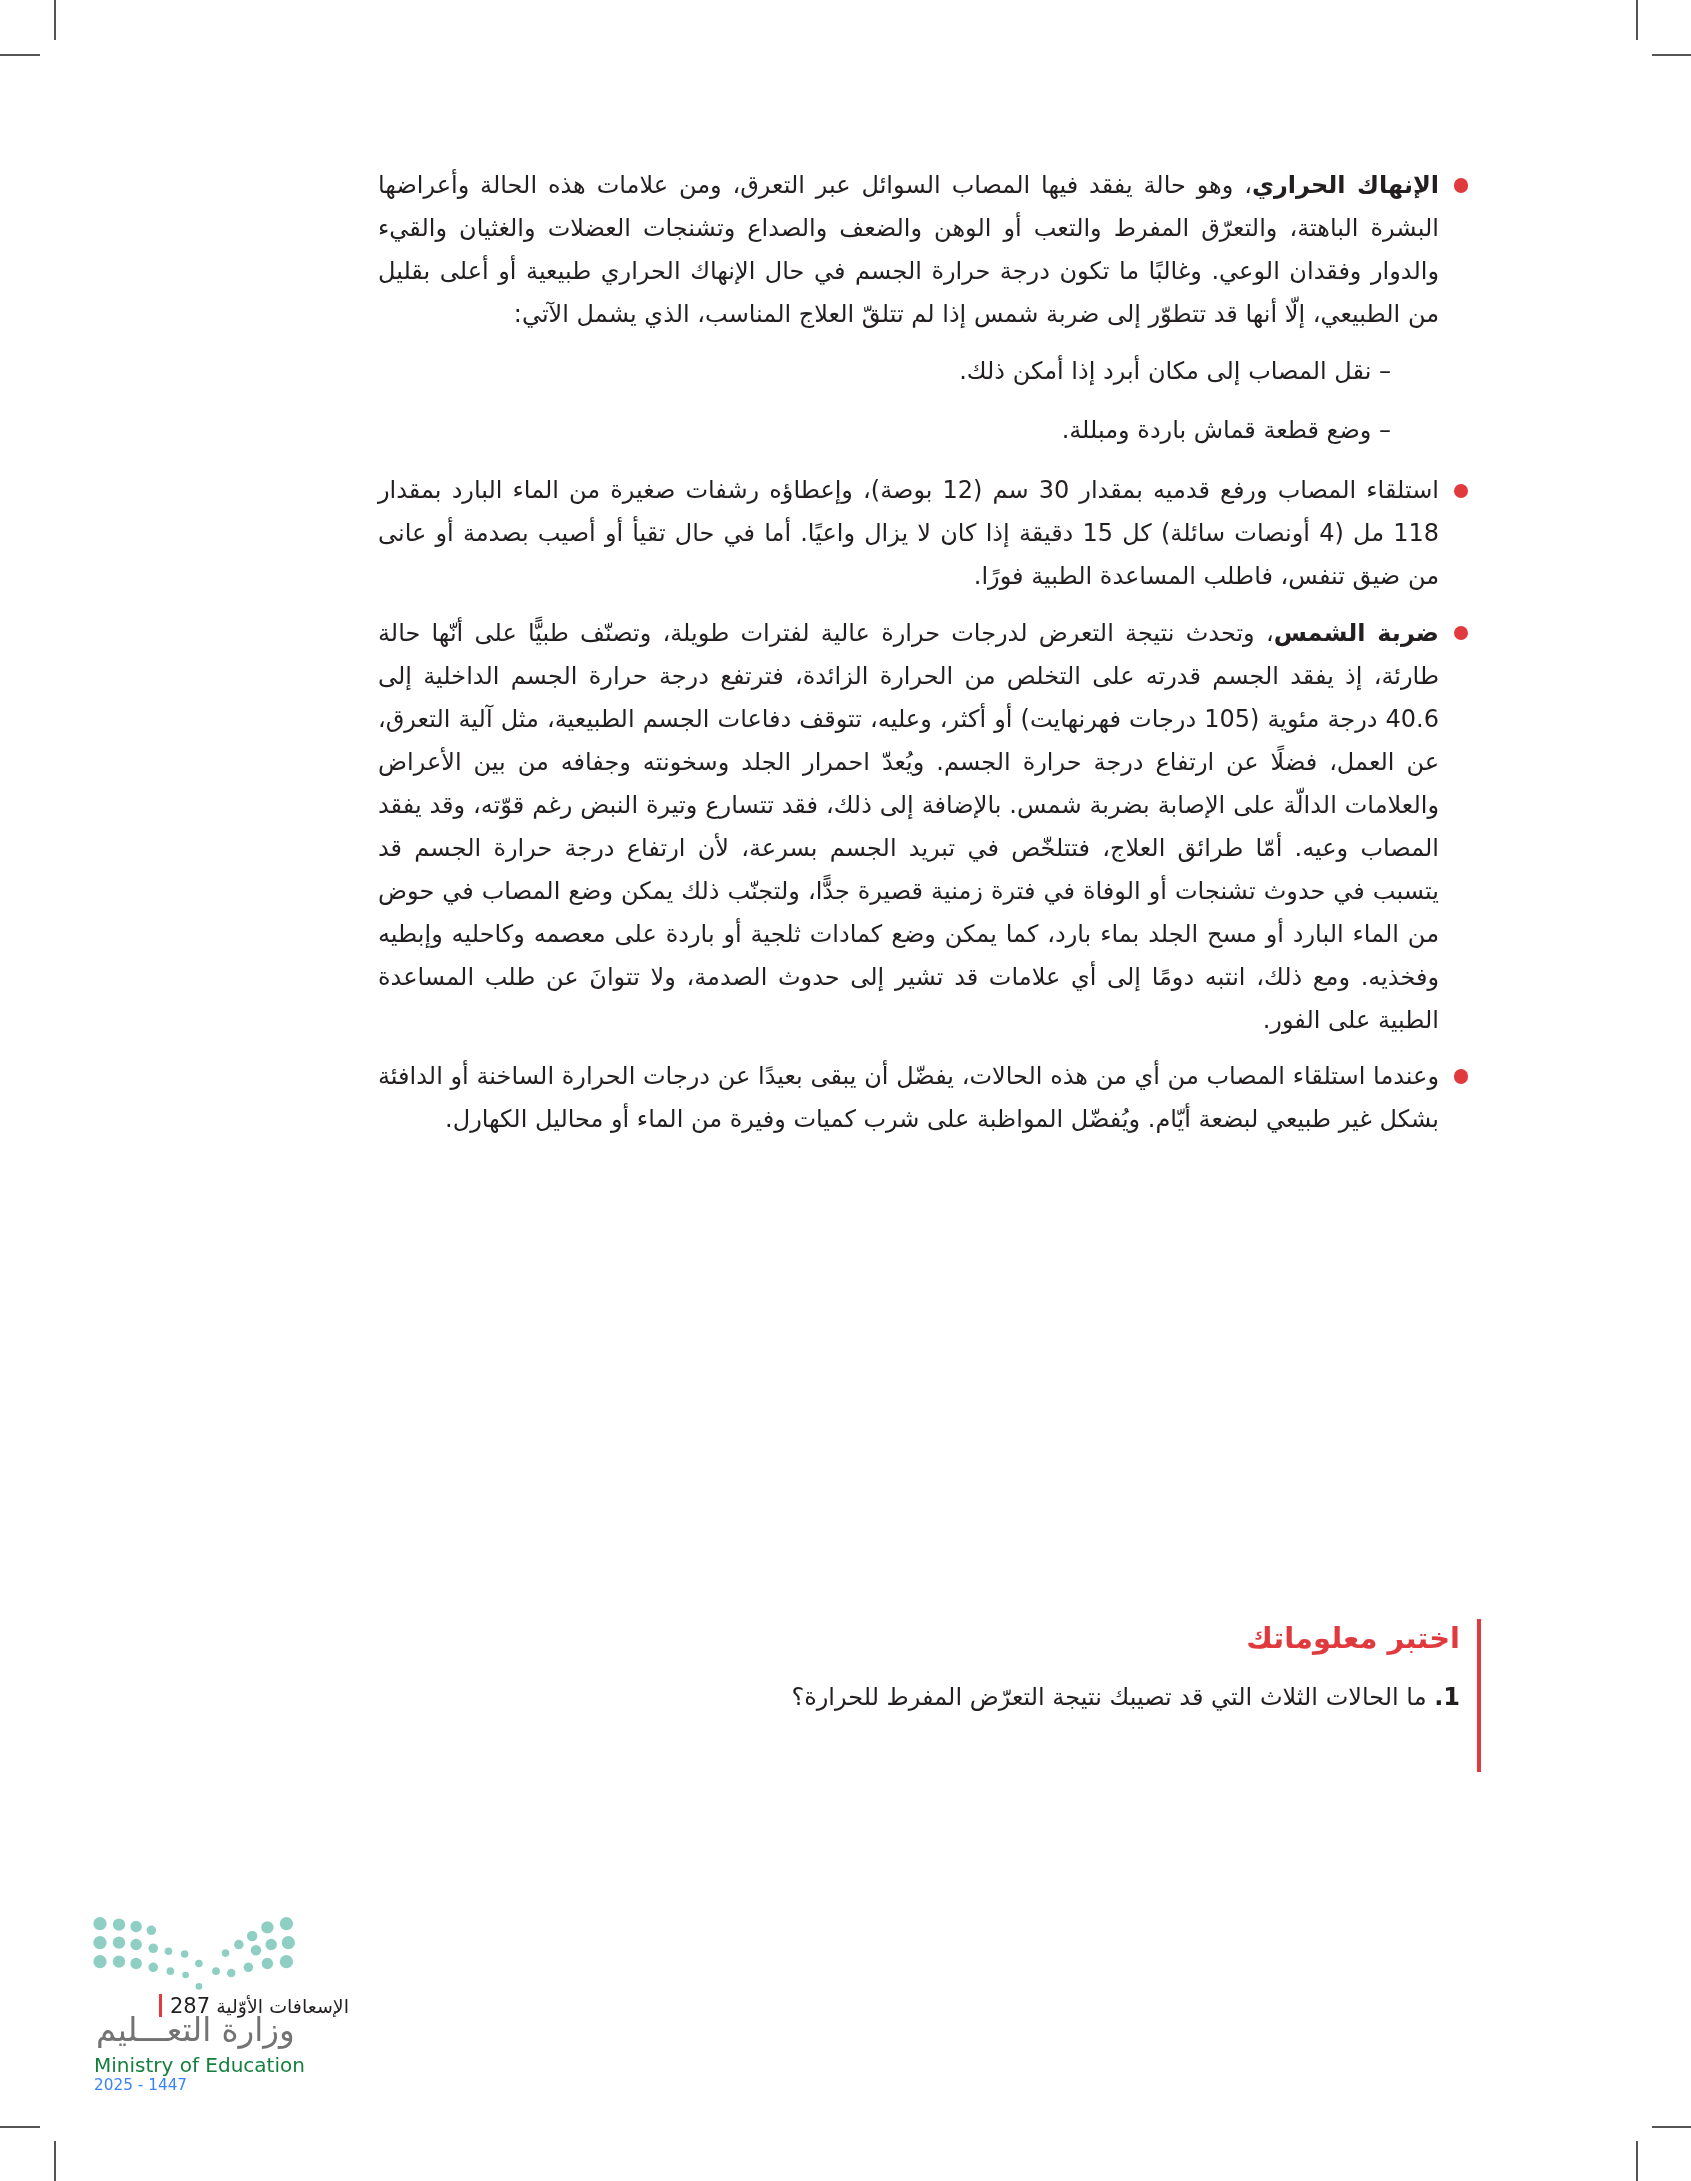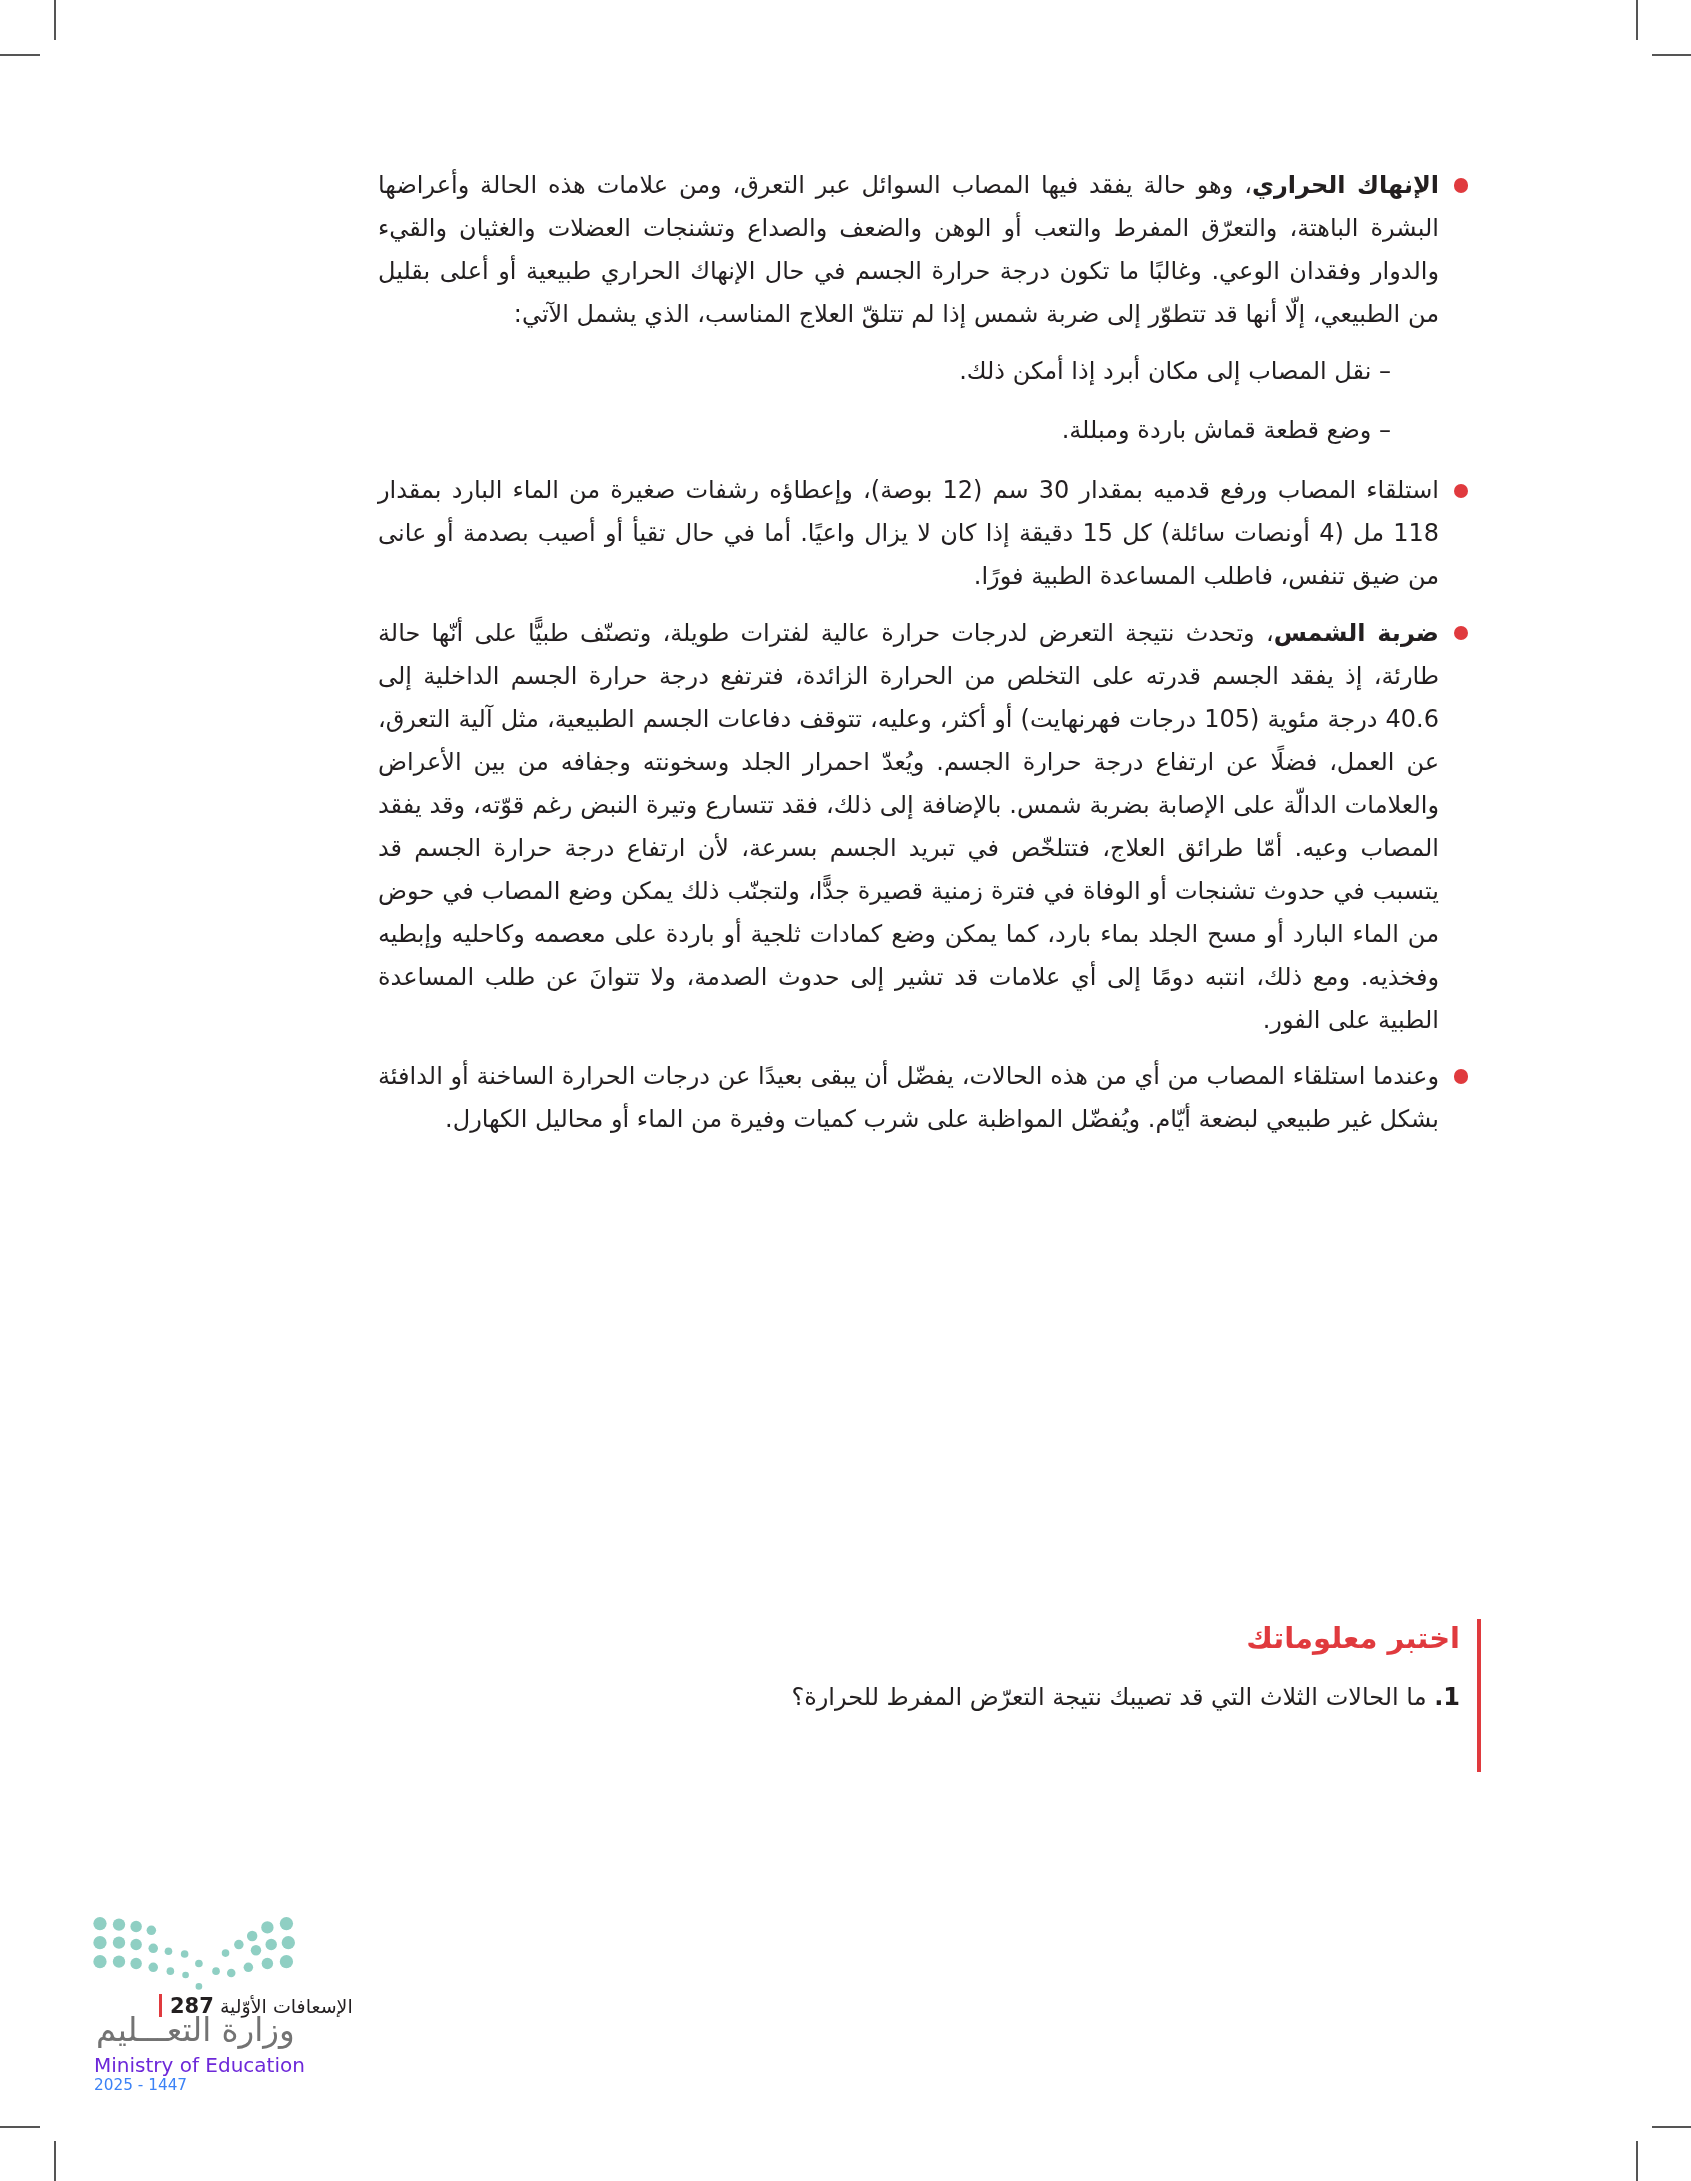--- a/index.html
+++ b/index.html
@@ -36,28 +36,28 @@
       font-size: 29px; font-weight: bold; color: #e03a3e; line-height: 38px;
     }
     .quiz-q { position: absolute; right: 17px; font-size: 24px; line-height: 38px; white-space: nowrap; }
     .quiz-q .num { font-weight: bold; }
 
     .footer-logo { position: absolute; left: 92px; top: 1916px; width: 220px; }
     .logo-ar {
       position: absolute; left: 96px; top: 2011px; direction: rtl;
       font-size: 32.5px; color: #737373; letter-spacing: 1.9px; width: 201px; text-align: left;
     }
-    .logo-en { position: absolute; left: 94px; top: 2053px; font-size: 20px; color: #6d28d9; }
+    .logo-en { position: absolute; left: 94px; top: 2053px; font-size: 20px; color: #15803d; }
     .logo-year { position: absolute; left: 94px; top: 2076px; font-size: 15.3px; color: #3b82f6; }
 
     .page-footer {
       position: absolute; left: 170px; top: 1994px; direction: rtl;
       font-size: 19px; white-space: nowrap; color: #231f20;
     }
-    .page-footer .pgnum { font-weight: bold; font-size: 21px; }
+    .page-footer .pgnum { font-weight: normal; font-size: 21px; }
     .page-footer .sep {
       position: absolute; left: 1.9px; top: 0px; width: 3.8px; height: 23px; background: #e03a3e;
     }
   </style>
 </head>
 <body>
 
 <div class="crop v" style="left:54px; top:0;"></div>
 <div class="crop h" style="left:0; top:54px;"></div>
 <div class="crop v" style="left:1636px; top:0;"></div>

